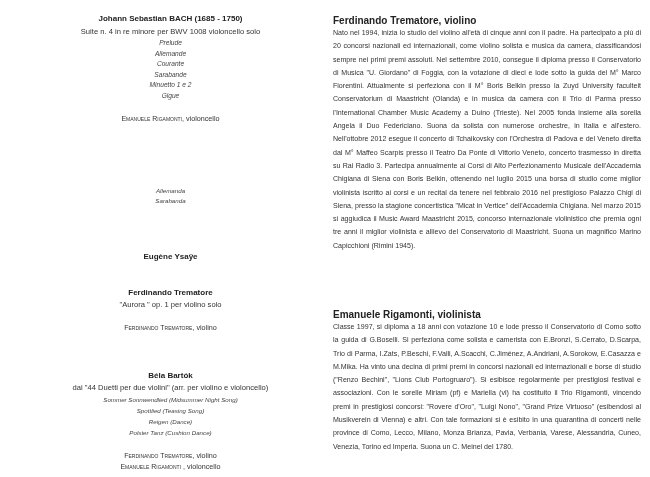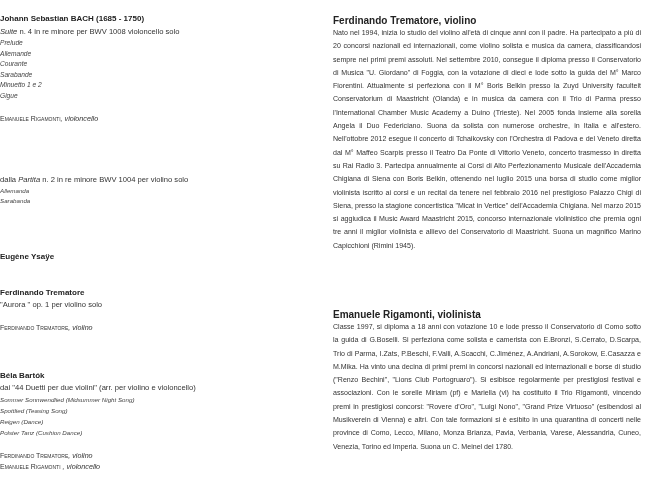--- a/index.html
+++ b/index.html
@@ -1,48 +1,47 @@
 <!DOCTYPE html>
 <html><head>
 <meta charset="utf-8">
 <style>
   html, body { margin: 0; padding: 0; background: #ffffff; }
   body { width: 650px; height: 477px; position: relative; overflow: hidden;
          font-family: "Liberation Sans", sans-serif; color: #2a2a2a; }
   .page-left { position: absolute; left: 0; top: 0; width: 325px; height: 477px; }
   .page-right { position: absolute; left: 325px; top: 0; width: 325px; height: 477px; }
 
-  .c { position: absolute; left: 0; width: 325px; white-space: nowrap; }
+  .c { position: absolute; left: 8px; width: 325px; text-align: center; white-space: nowrap; }
   .comp { font-weight: bold; font-size: 8px; color: #222; }
   .work { font-size: 7.6px; color: #333; }
   .mov { font-style: italic; font-size: 6.6px; color: #444; }
   .perf { font-size: 7.2px; color: #333; }
   .sc { font-variant: small-caps; font-size: 7px; }
-  .it { font-style: italic; }
+  .it { }
 
   .bio-head { position: absolute; left: 8px; font-weight: bold; font-size: 10px; color: #222; white-space: nowrap; }
   .bio-body { position: absolute; left: 8px; width: 308px; font-size: 7.05px; line-height: 13.3px;
               text-align: justify; color: #333; }
 </style>
 </head>
 <body>
 
 <div class="page-left">
 
   <div class="c comp" style="top:14px">Johann Sebastian BACH (1685 - 1750)</div>
   <div class="c work" style="top:27px"><span class="it">Suite</span><span> n. 4 in re minore per  BWV 1008 violoncello solo</span></div>
   <div class="c mov" style="top:39px">Prelude</div>
   <div class="c mov" style="top:49.5px">Allemande</div>
   <div class="c mov" style="top:60px">Courante</div>
   <div class="c mov" style="top:70.5px">Sarabande</div>
   <div class="c mov" style="top:81px">Minuetto 1 e 2</div>
   <div class="c mov" style="top:91.5px">Gigue</div>
   <div class="c perf" style="top:114px"><span class="sc">Emanuele Rigamonti</span><span class="it">, violoncello</span></div>
 
-  <div class="c work" style="top:175px"><span>dalla </span><span class="it">Partita</span><span> n. 2 in re minore BWV 1004 per violino solo</span></div>
   <div class="c mov" style="top:186.5px; font-size:6.2px">Allemanda</div>
   <div class="c mov" style="top:196.5px; font-size:6.2px">Sarabanda</div>
 
 
   <div class="c comp" style="top:252px">Eugène Ysaÿe</div>
 
   <div class="c comp" style="top:288px">Ferdinando Trematore</div>
   <div class="c work" style="top:300px">"Aurora " op. 1 per  violino solo</div>
   <div class="c perf" style="top:323px"><span class="sc">Ferdinando Trematore</span><span class="it">, violino</span></div>
 

